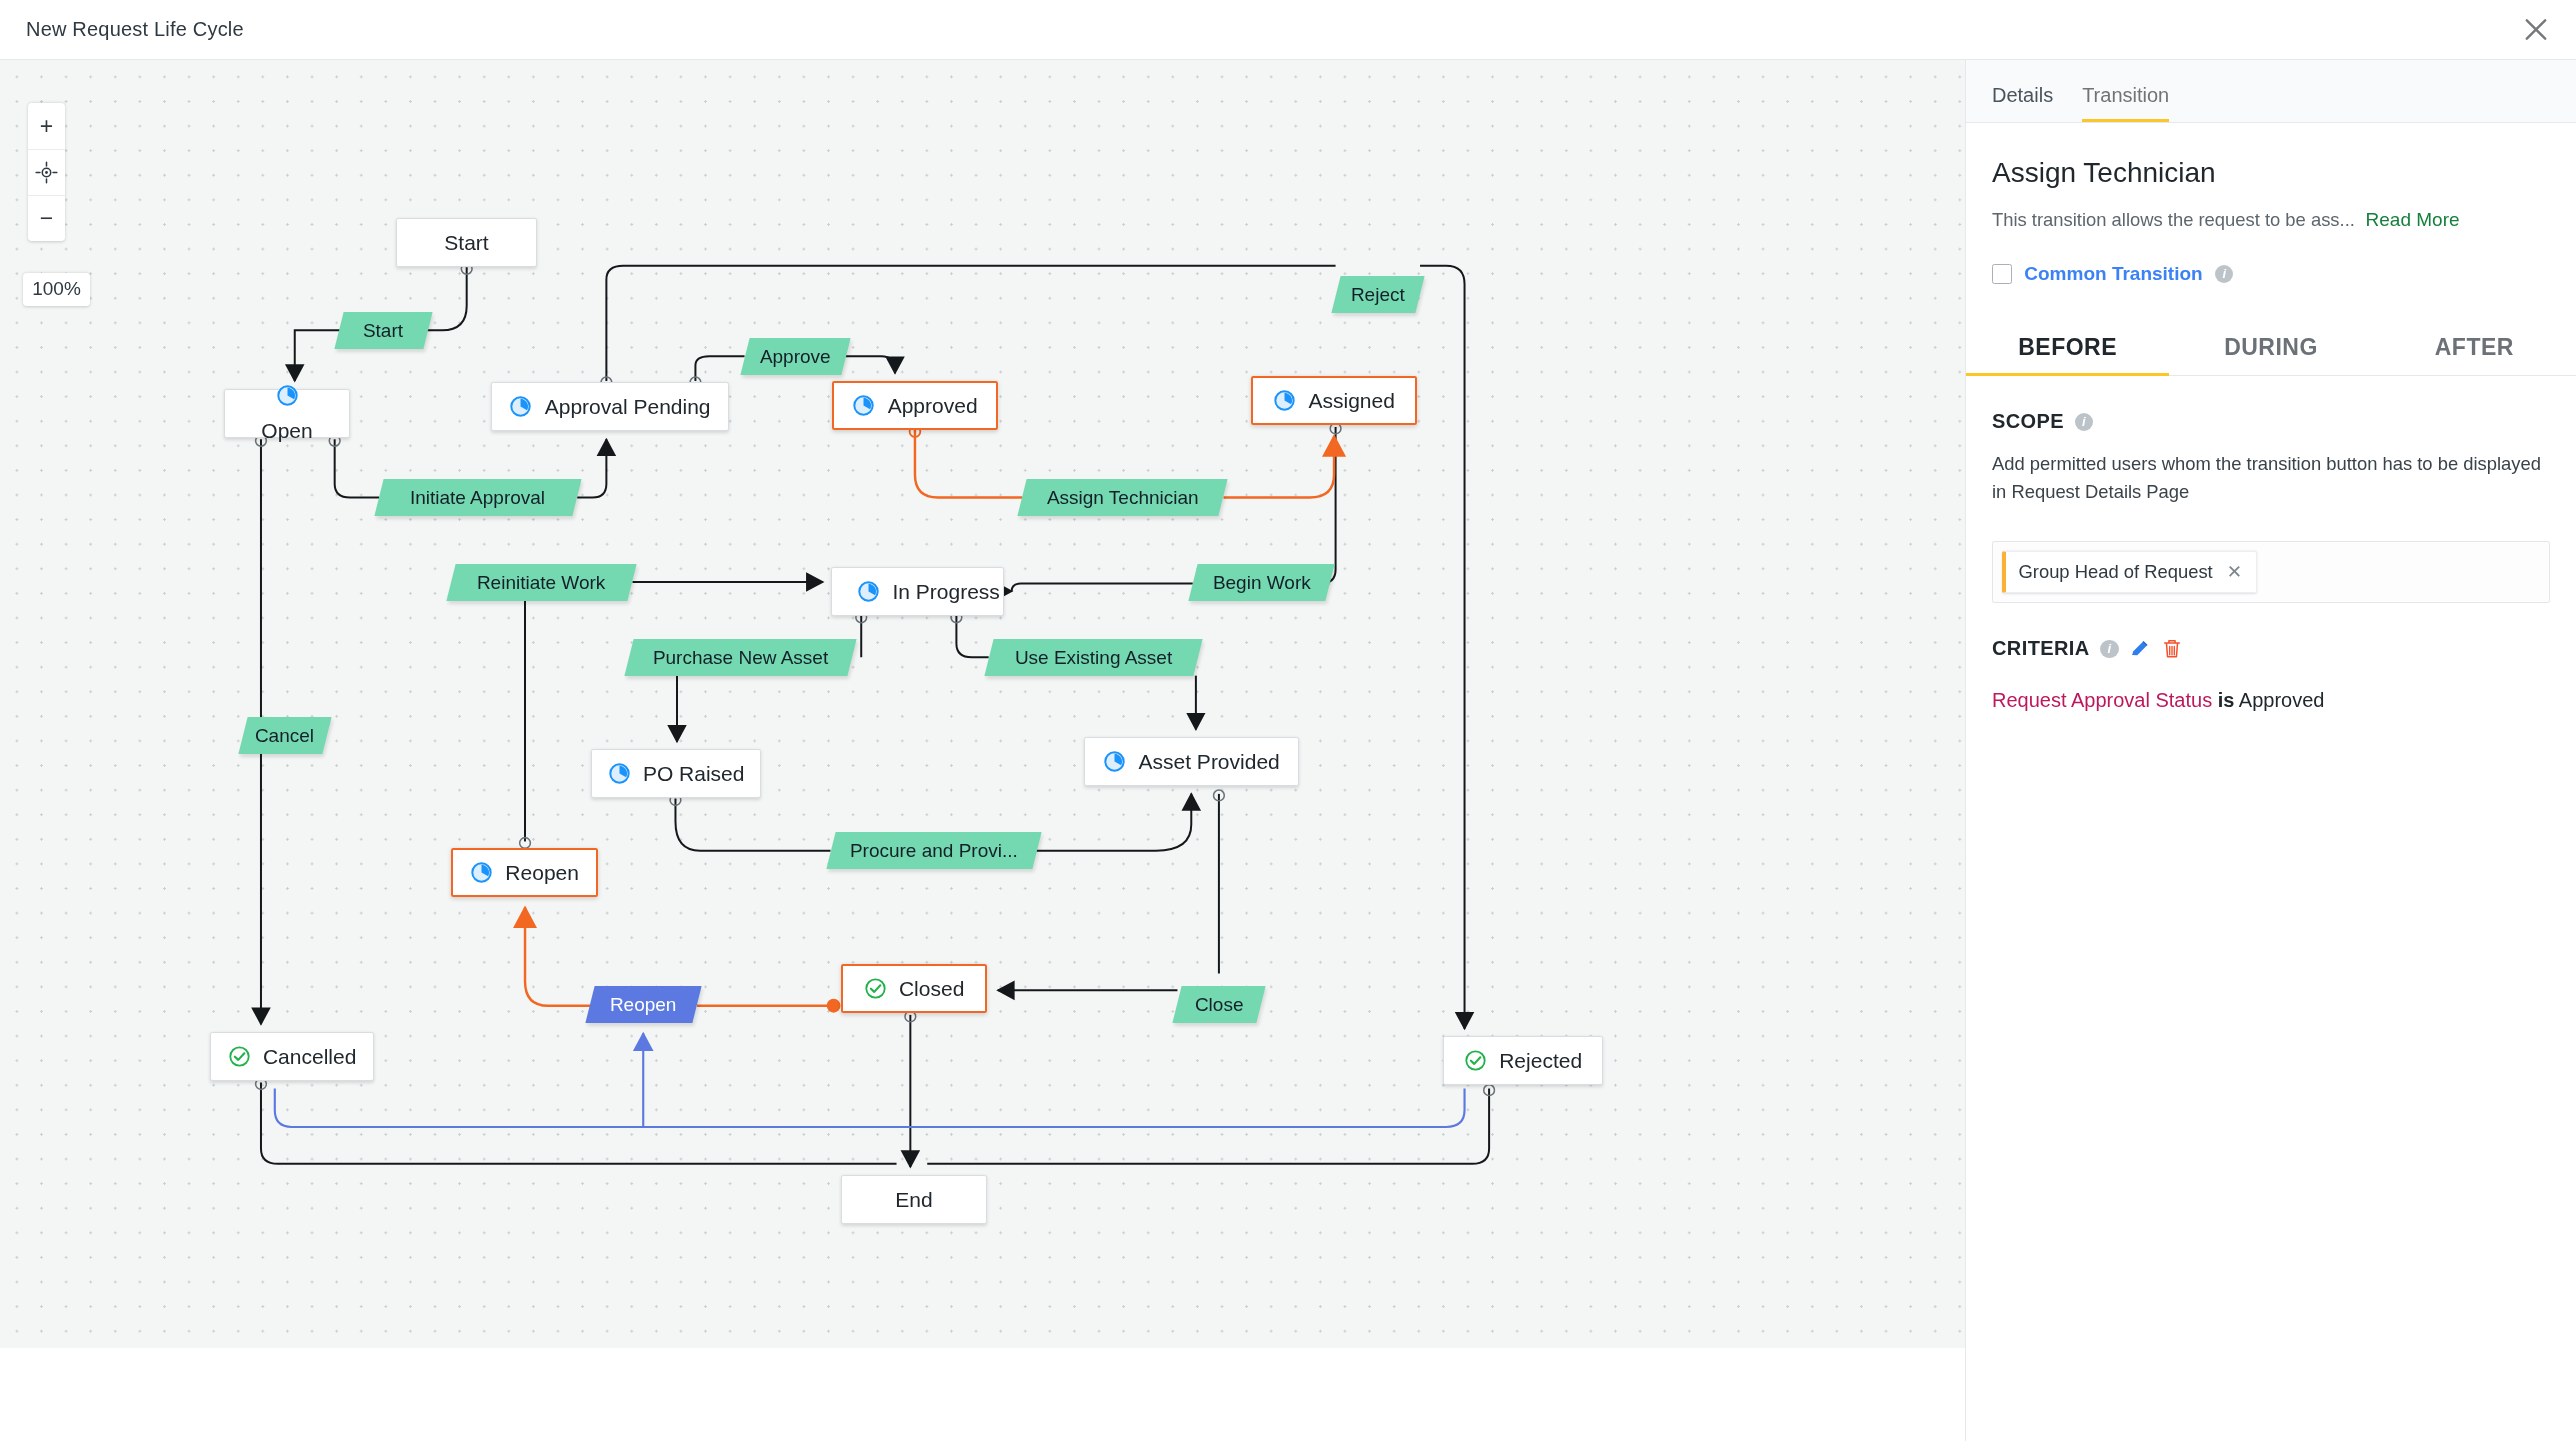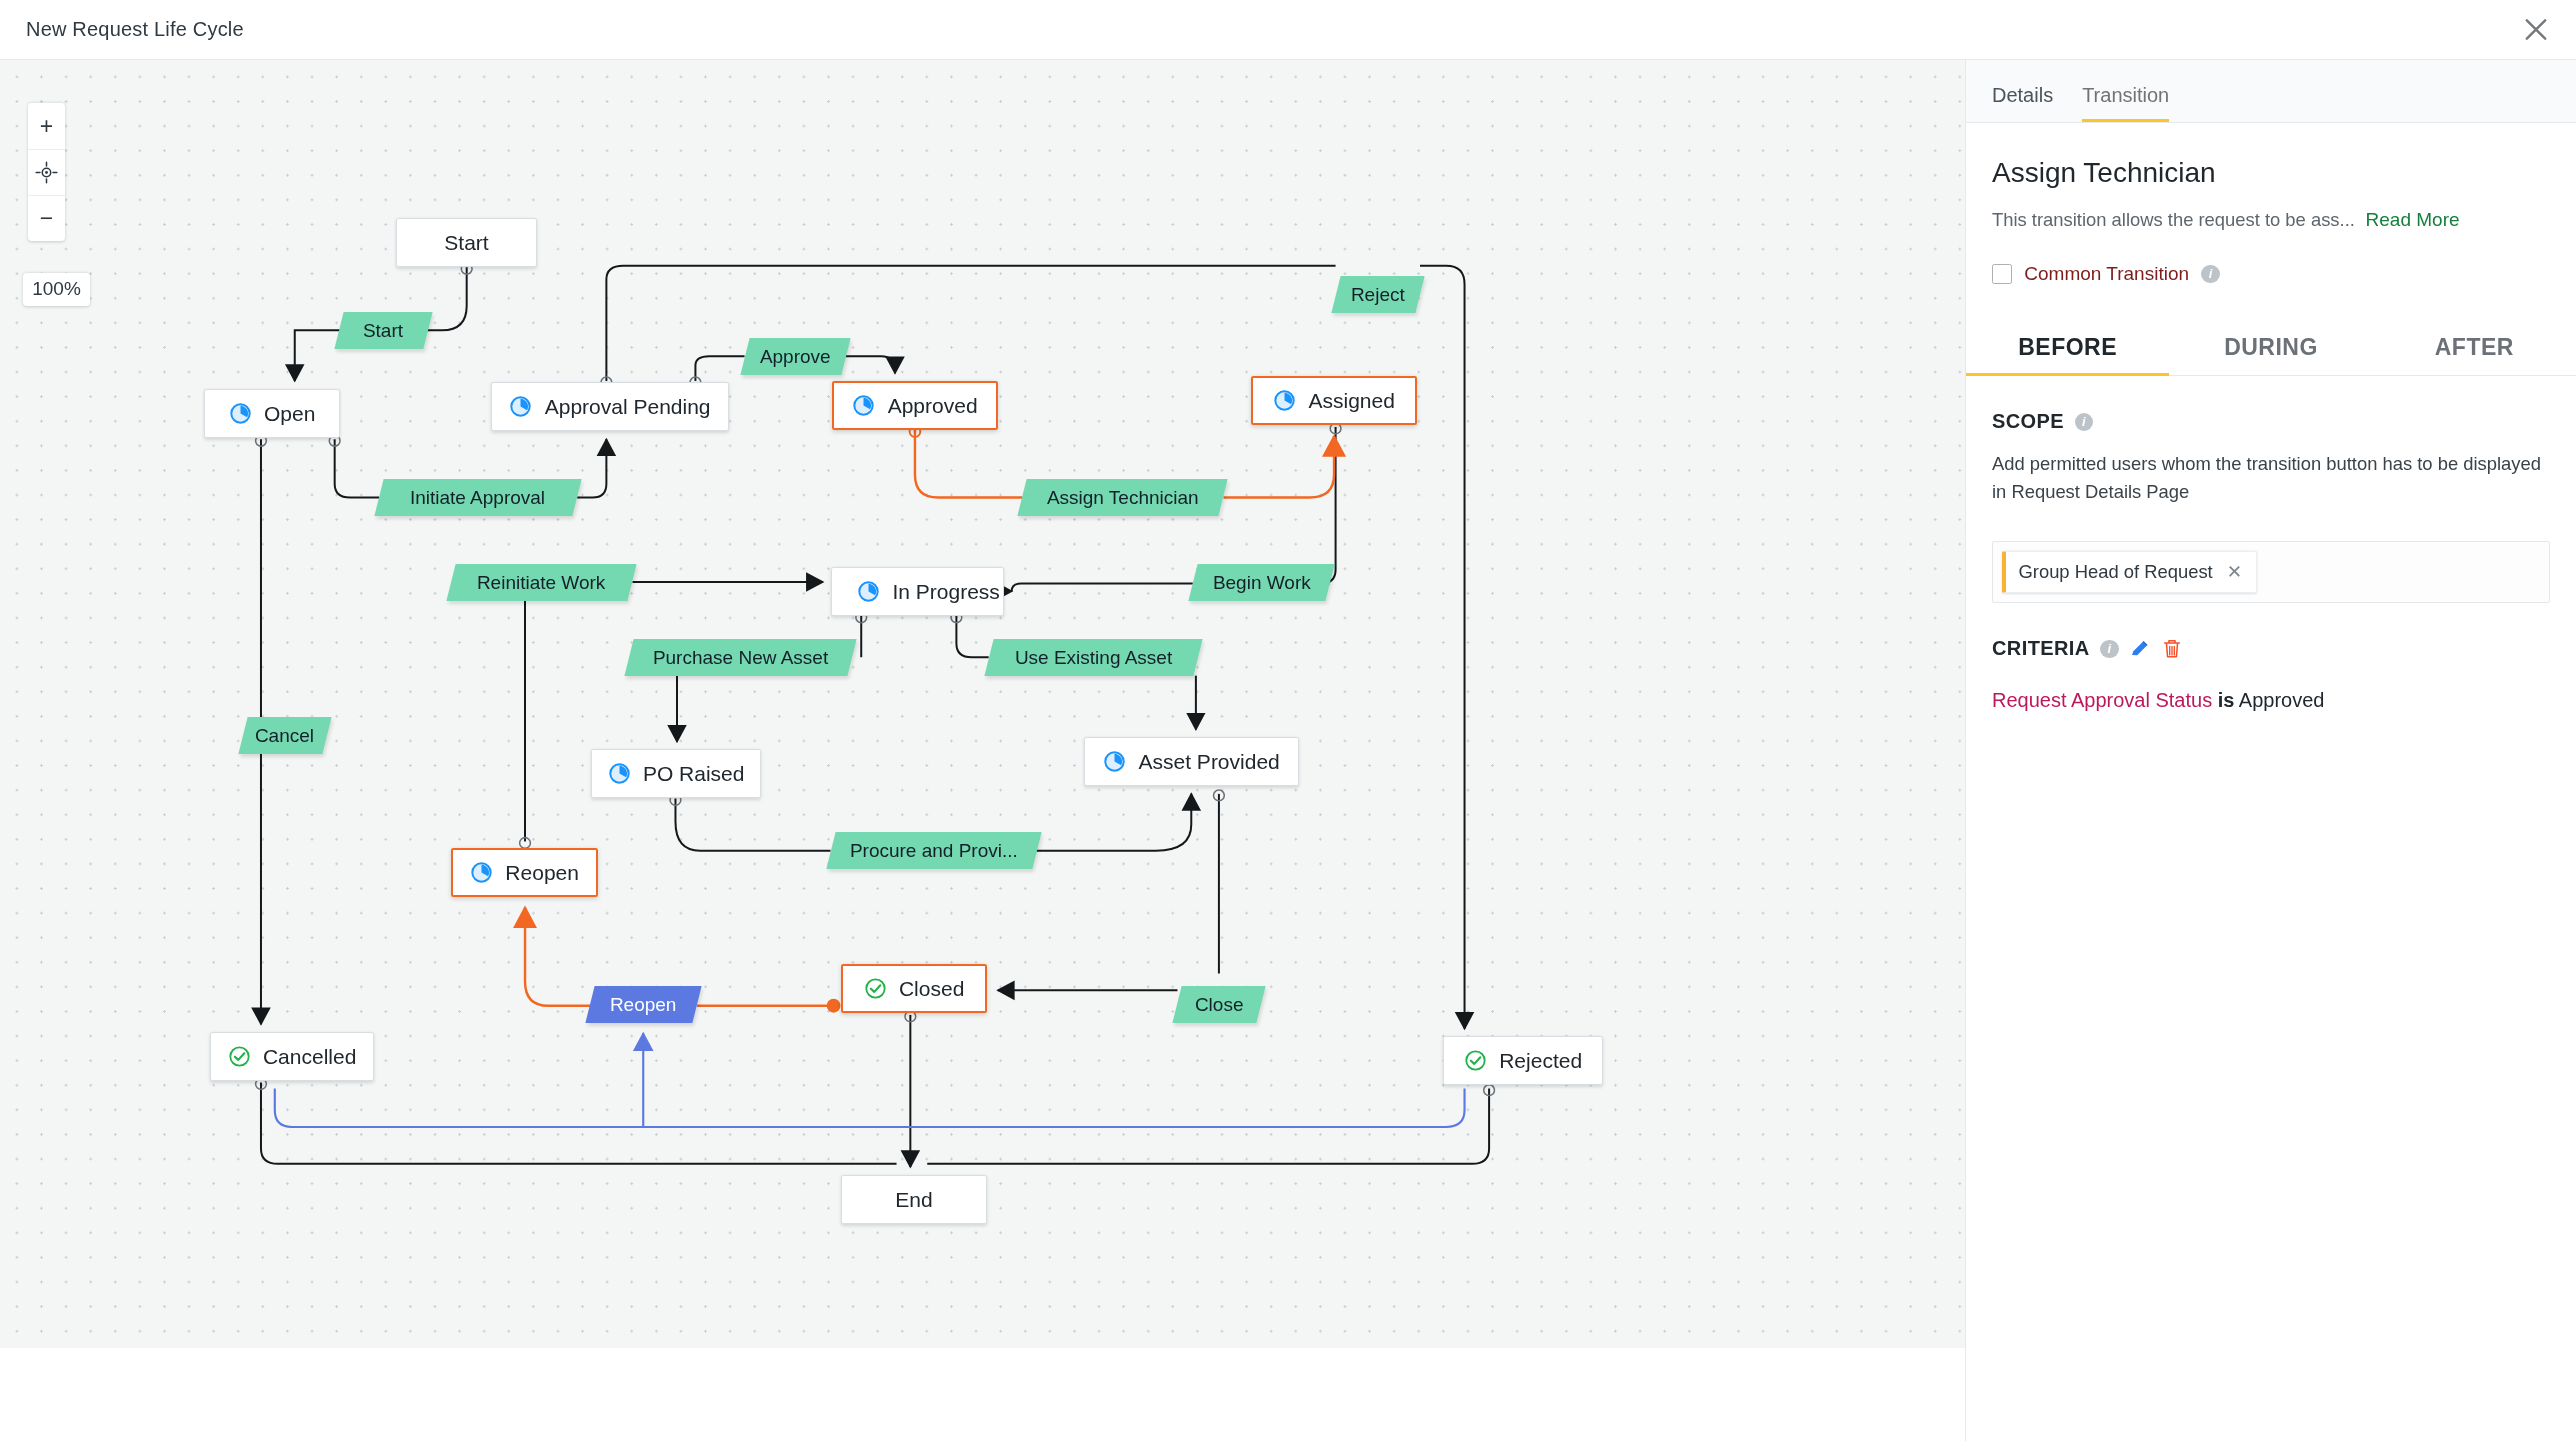--- a/index.html
+++ b/index.html
@@ -100,21 +100,21 @@
   .panel-h1 { font-size: 28px; color: #20282e; font-weight: 400; margin-top: 12.3px; }
   .panel-desc-row { display: flex; align-items: baseline; gap: 10.7px; margin-top: 20px; }
   .panel-desc { font-size: 18.4px; color: #5d666e; }
   .panel-readmore { font-size: 19px; color: #15803d; cursor: pointer; }
 
   .common-row { display: flex; align-items: center; gap: 12.3px; margin-top: 32px; }
   .cbox {
     width: 20px; height: 20px; border: 1.5px solid #a9b0b6; border-radius: 2.3px;
     background: #fff; cursor: pointer;
   }
-  .common-label { font-size: 19px; color: #7f1d1d; }
+  .common-label { font-size: 19px; color: #3b82f6; font-weight: bold; }
 
   .info-i {
     width: 18.4px; height: 18.4px; border-radius: 50%; background: #bdc4c9; color: #fff;
     font-size: 13px; font-weight: 700; display: inline-flex;
     align-items: center; justify-content: center; font-style: italic;
   }
 
   .subtabs {
     display: flex; margin: 35px -26px 0 -26px; border-bottom: 0.8px solid #e6e9eb;
   }
@@ -267,21 +267,21 @@
       <g fill="none" stroke="#5b79e0" stroke-width="2.8">
         <path d="M1908,1340 L1908,1368 Q1908,1390 1884,1390 L380,1390 Q358,1390 358,1368 L358,1340"></path>
         <path d="M838,1390 L838,1268" marker-end="url(#ahU)"></path>
       </g>
     </svg>
 
     <div id="nodes-layer">
         <div class="node" style="left: 396px; top: 158px; width: 141px; height: 49px;">
           <span class="node-label">Start</span>
         </div>
-        <div class="node" style="left: 204px; top: 329px; width: 136px; height: 49px;">
+        <div class="node" style="left: 224px; top: 329px; width: 126px; height: 49px; flex-direction: column;">
           <span class="ic"><svg viewBox="0 0 30 30" width="23" height="23">
               <circle cx="15" cy="15" r="12" fill="#ddeefc" stroke="#1a94fc" stroke-width="2.6"></circle>
               <path d="M15 15 L15 5 A10 10 0 0 1 23.6 19.9 Z" fill="#1a94fc"></path>
             </svg></span>
           <span class="node-label">Open</span>
         </div>
         <div class="node" style="left: 491px; top: 322px; width: 238px; height: 49px;">
           <span class="ic"><svg viewBox="0 0 30 30" width="23" height="23">
               <circle cx="15" cy="15" r="12" fill="#ddeefc" stroke="#1a94fc" stroke-width="2.6"></circle>
               <path d="M15 15 L15 5 A10 10 0 0 1 23.6 19.9 Z" fill="#1a94fc"></path>

